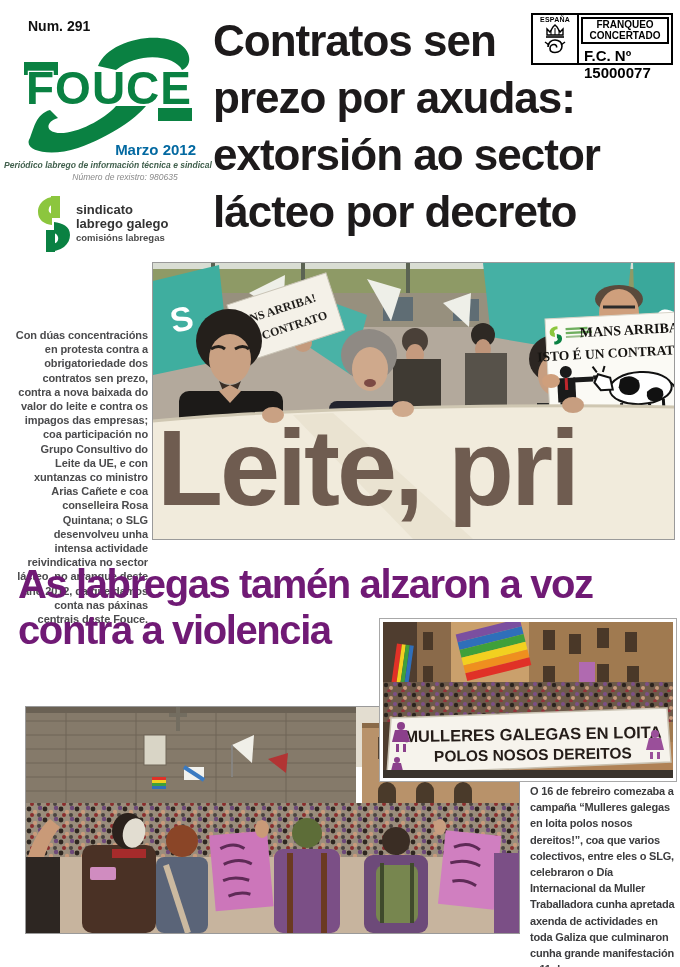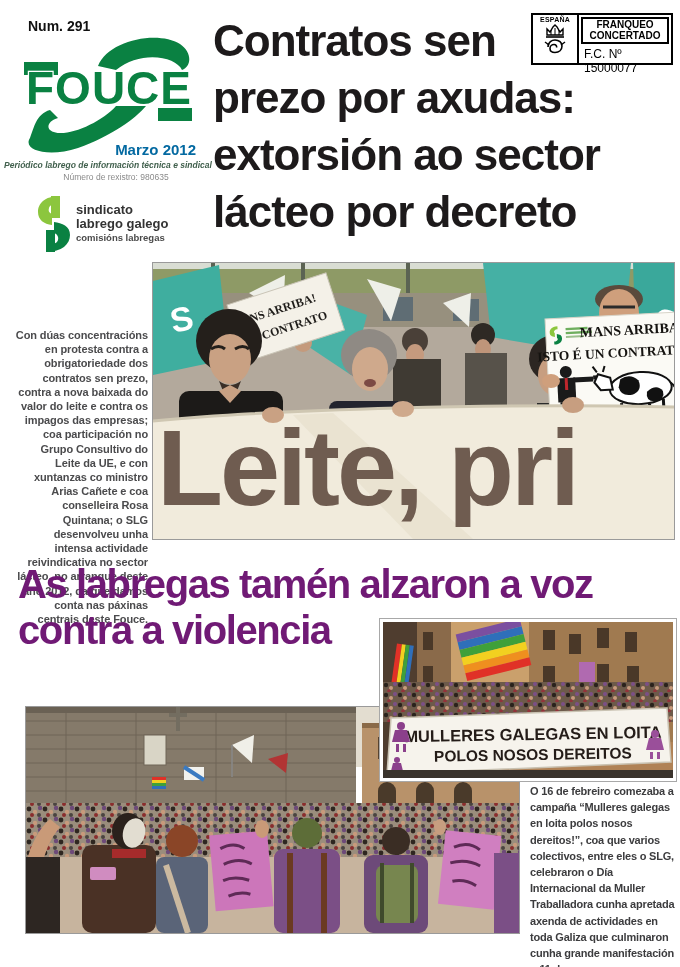--- a/index.html
+++ b/index.html
@@ -4,32 +4,32 @@
 <style>
   html,body{margin:0;padding:0;background:#888;}
   .page{position:relative;width:680px;height:967px;background:#ffffff;overflow:hidden;
         font-family:"Liberation Sans", sans-serif;margin:0 auto;padding-left:36px;}
   .abs{position:absolute;}
   
   .issue{left:28px;top:18px;font-size:14px;font-weight:bold;color:#111;}
   .logo{left:20px;top:32px;width:176px;height:122px;}
   .mdate{left:20px;top:141px;width:176px;text-align:right;font-size:15px;font-weight:bold;color:#0369a1;}
   .tag1{left:2px;top:160px;width:212px;text-align:center;font-size:8.5px;font-weight:bold;font-style:italic;color:#41604d;}
-  .tag2{left:10px;top:172px;width:212px;text-align:center;font-size:8.5px;color:#8a8a8a;}
+  .tag2{left:19px;top:172px;width:212px;text-align:center;font-size:8.5px;font-style:italic;color:#8a8a8a;}
   .slg{left:30px;top:194px;display:flex;align-items:center;}
   .slgtxt{line-height:14px;font-weight:bold;color:#333;}
   .slgtxt .l1,.slgtxt .l2{font-size:13px;}
   .slgtxt .l3{font-size:9.5px;color:#4a4a4a;}
   
   .postal{left:531px;top:13px;width:138px;height:48px;border:2px solid #000;display:flex;background:#fff;}
   .pleft{width:44px;border-right:2px solid #000;display:flex;flex-direction:column;align-items:center;padding-top:1px;}
   .pleft .c{font-size:7px;font-weight:bold;letter-spacing:.2px;}
   .pright{flex:1;display:flex;flex-direction:column;padding:2px;}
   .fbox{border:2px solid #000;text-align:center;font-size:10px;line-height:10.5px;font-weight:bold;padding:1px 0;}
-  .fc{font-size:12px;font-weight:normal;padding:3px 0 0 3px;}
+  .fc{font-size:15px;font-weight:bold;padding:3px 0 0 3px;}
   
   .h1{left:213px;top:12px;width:470px;font-size:44px;line-height:57px;font-weight:bold;
       color:#1d1a1b;letter-spacing:-1px;}
   .h2{left:18px;top:561px;width:660px;font-size:40px;line-height:46px;font-weight:bold;
       color:#701a75;letter-spacing:-1.4px;}
   
   .side{left:14px;top:328px;width:134px;text-align:right;font-size:11px;line-height:14.2px;
         font-weight:bold;color:#4b4b4d;letter-spacing:-.1px;}
   .botcol{left:530px;top:783px;width:148px;text-align:left;font-size:11px;line-height:16.2px;
         font-weight:bold;color:#3c3c3e;letter-spacing:-.2px;}

